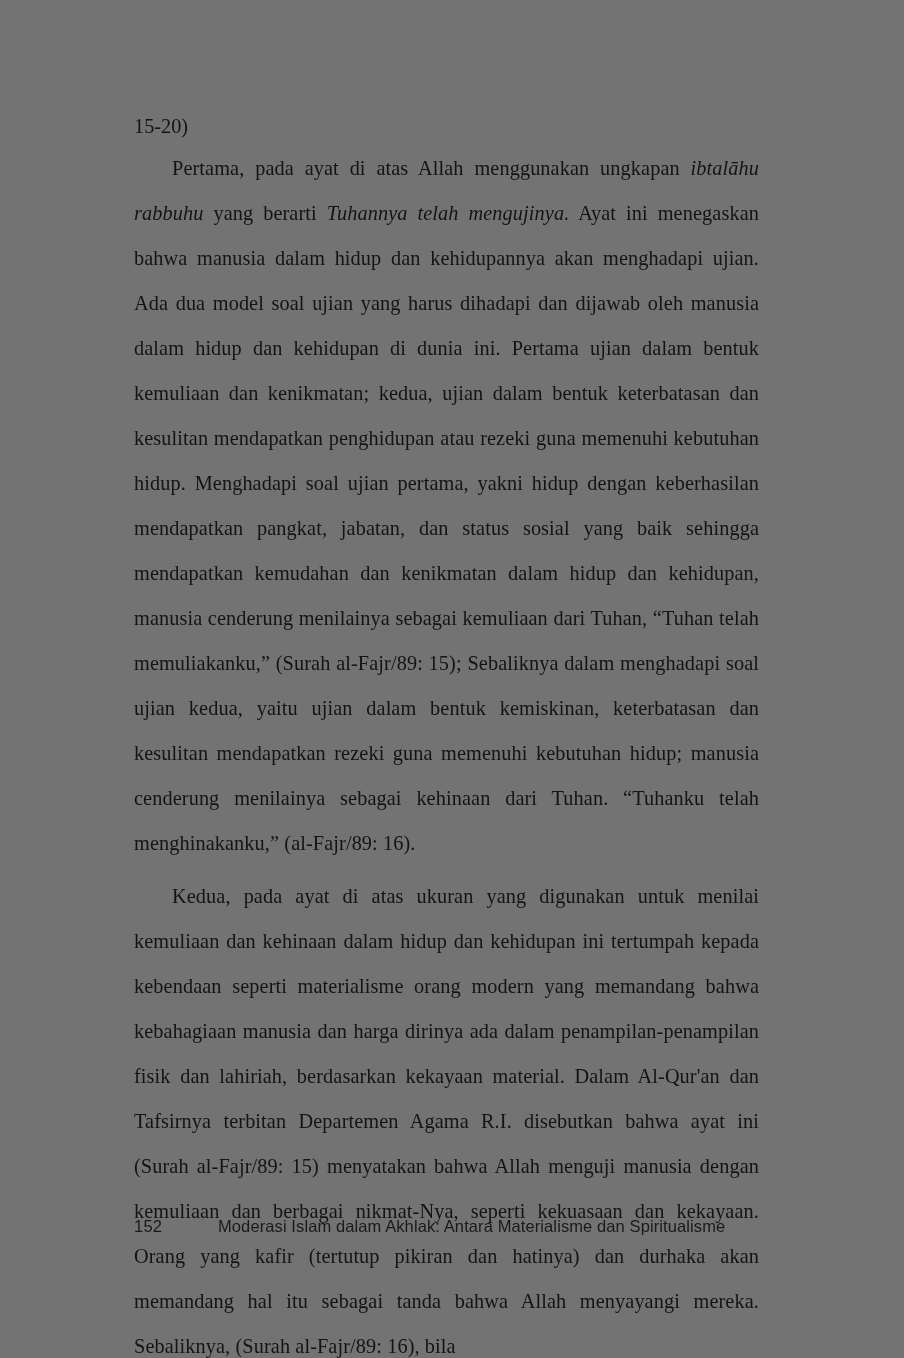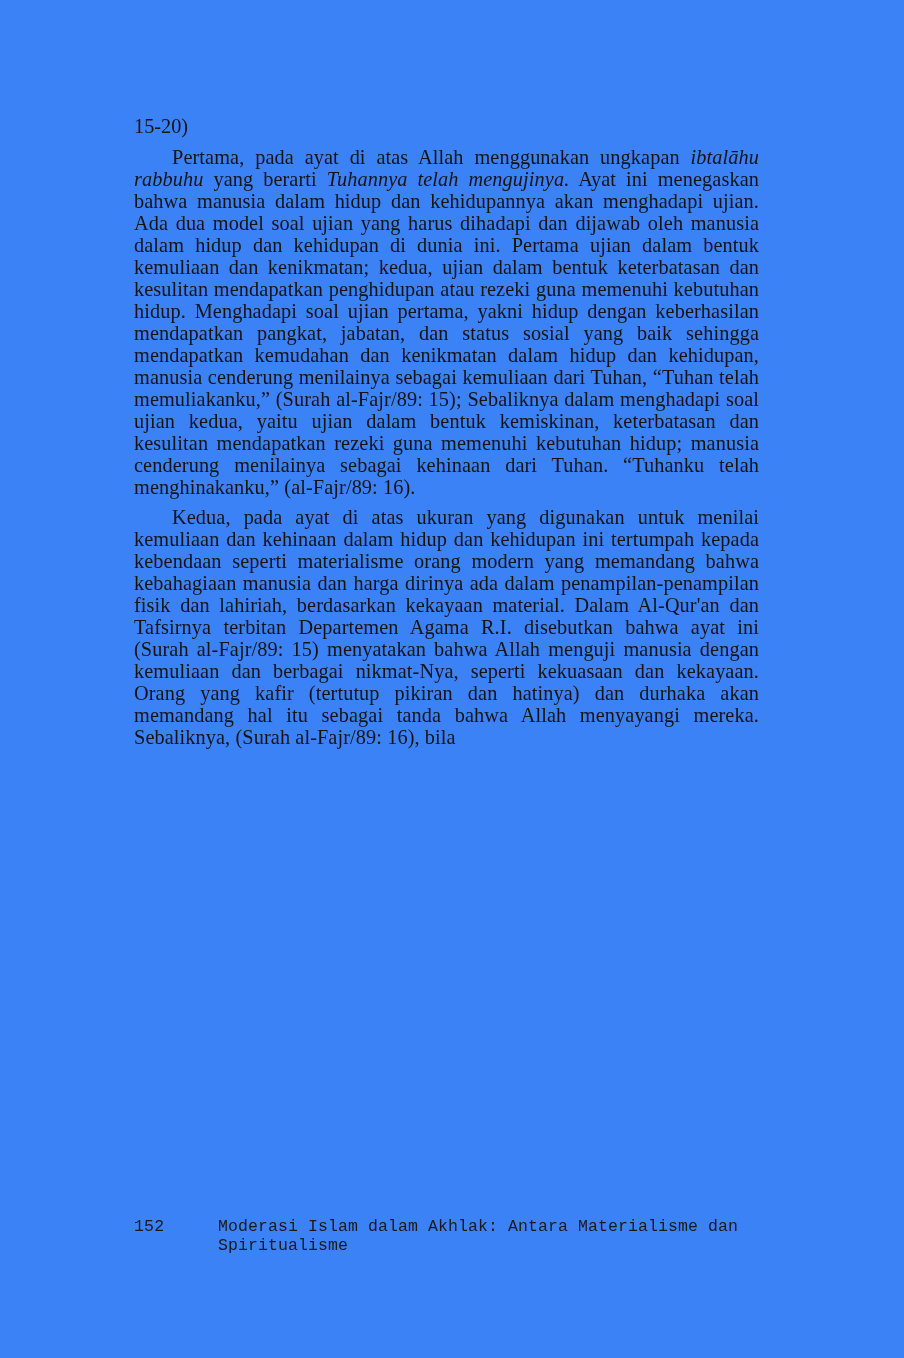--- a/index.html
+++ b/index.html
@@ -13,32 +13,32 @@
     font-family: "Liberation Serif", serif;
     color: #111111;
     position: relative;
     overflow: hidden;
   }
   .page {
     position: absolute;
     left: 0; top: 0;
     width: 904px;
     height: 1358px;
-    background: #3b82f6;
+    background: #737373;
   }
   .content {
     position: absolute;
     left: 134px;
     top: 108px;
     width: 625px;
   }
   .para {
     margin: 0;
     font-size: 20.3px;
-    line-height: 22px;
+    line-height: 45px;
     text-align: justify;
     text-justify: inter-word;
     color: #141414;
     letter-spacing: 0.1px;
   }
   .para.indent {
     text-indent: 38px;
   }
   .para + .para {
     margin-top: 8px;
@@ -54,21 +54,21 @@
     font-style: italic;
   }
   .footer {
     position: absolute;
     left: 134px;
     top: 1217px;
     width: 640px;
     display: flex;
     align-items: baseline;
     gap: 0px;
-    font-family: Liberation Mono, monospace;
+    font-family: Liberation Sans, sans-serif;
   }
   .folio {
     font-size: 16.5px;
     color: #1a1a1a;
     width: 84px;
     flex: 0 0 84px;
     letter-spacing: 0.2px;
   }
   .runninghead {
     font-size: 16.5px;

